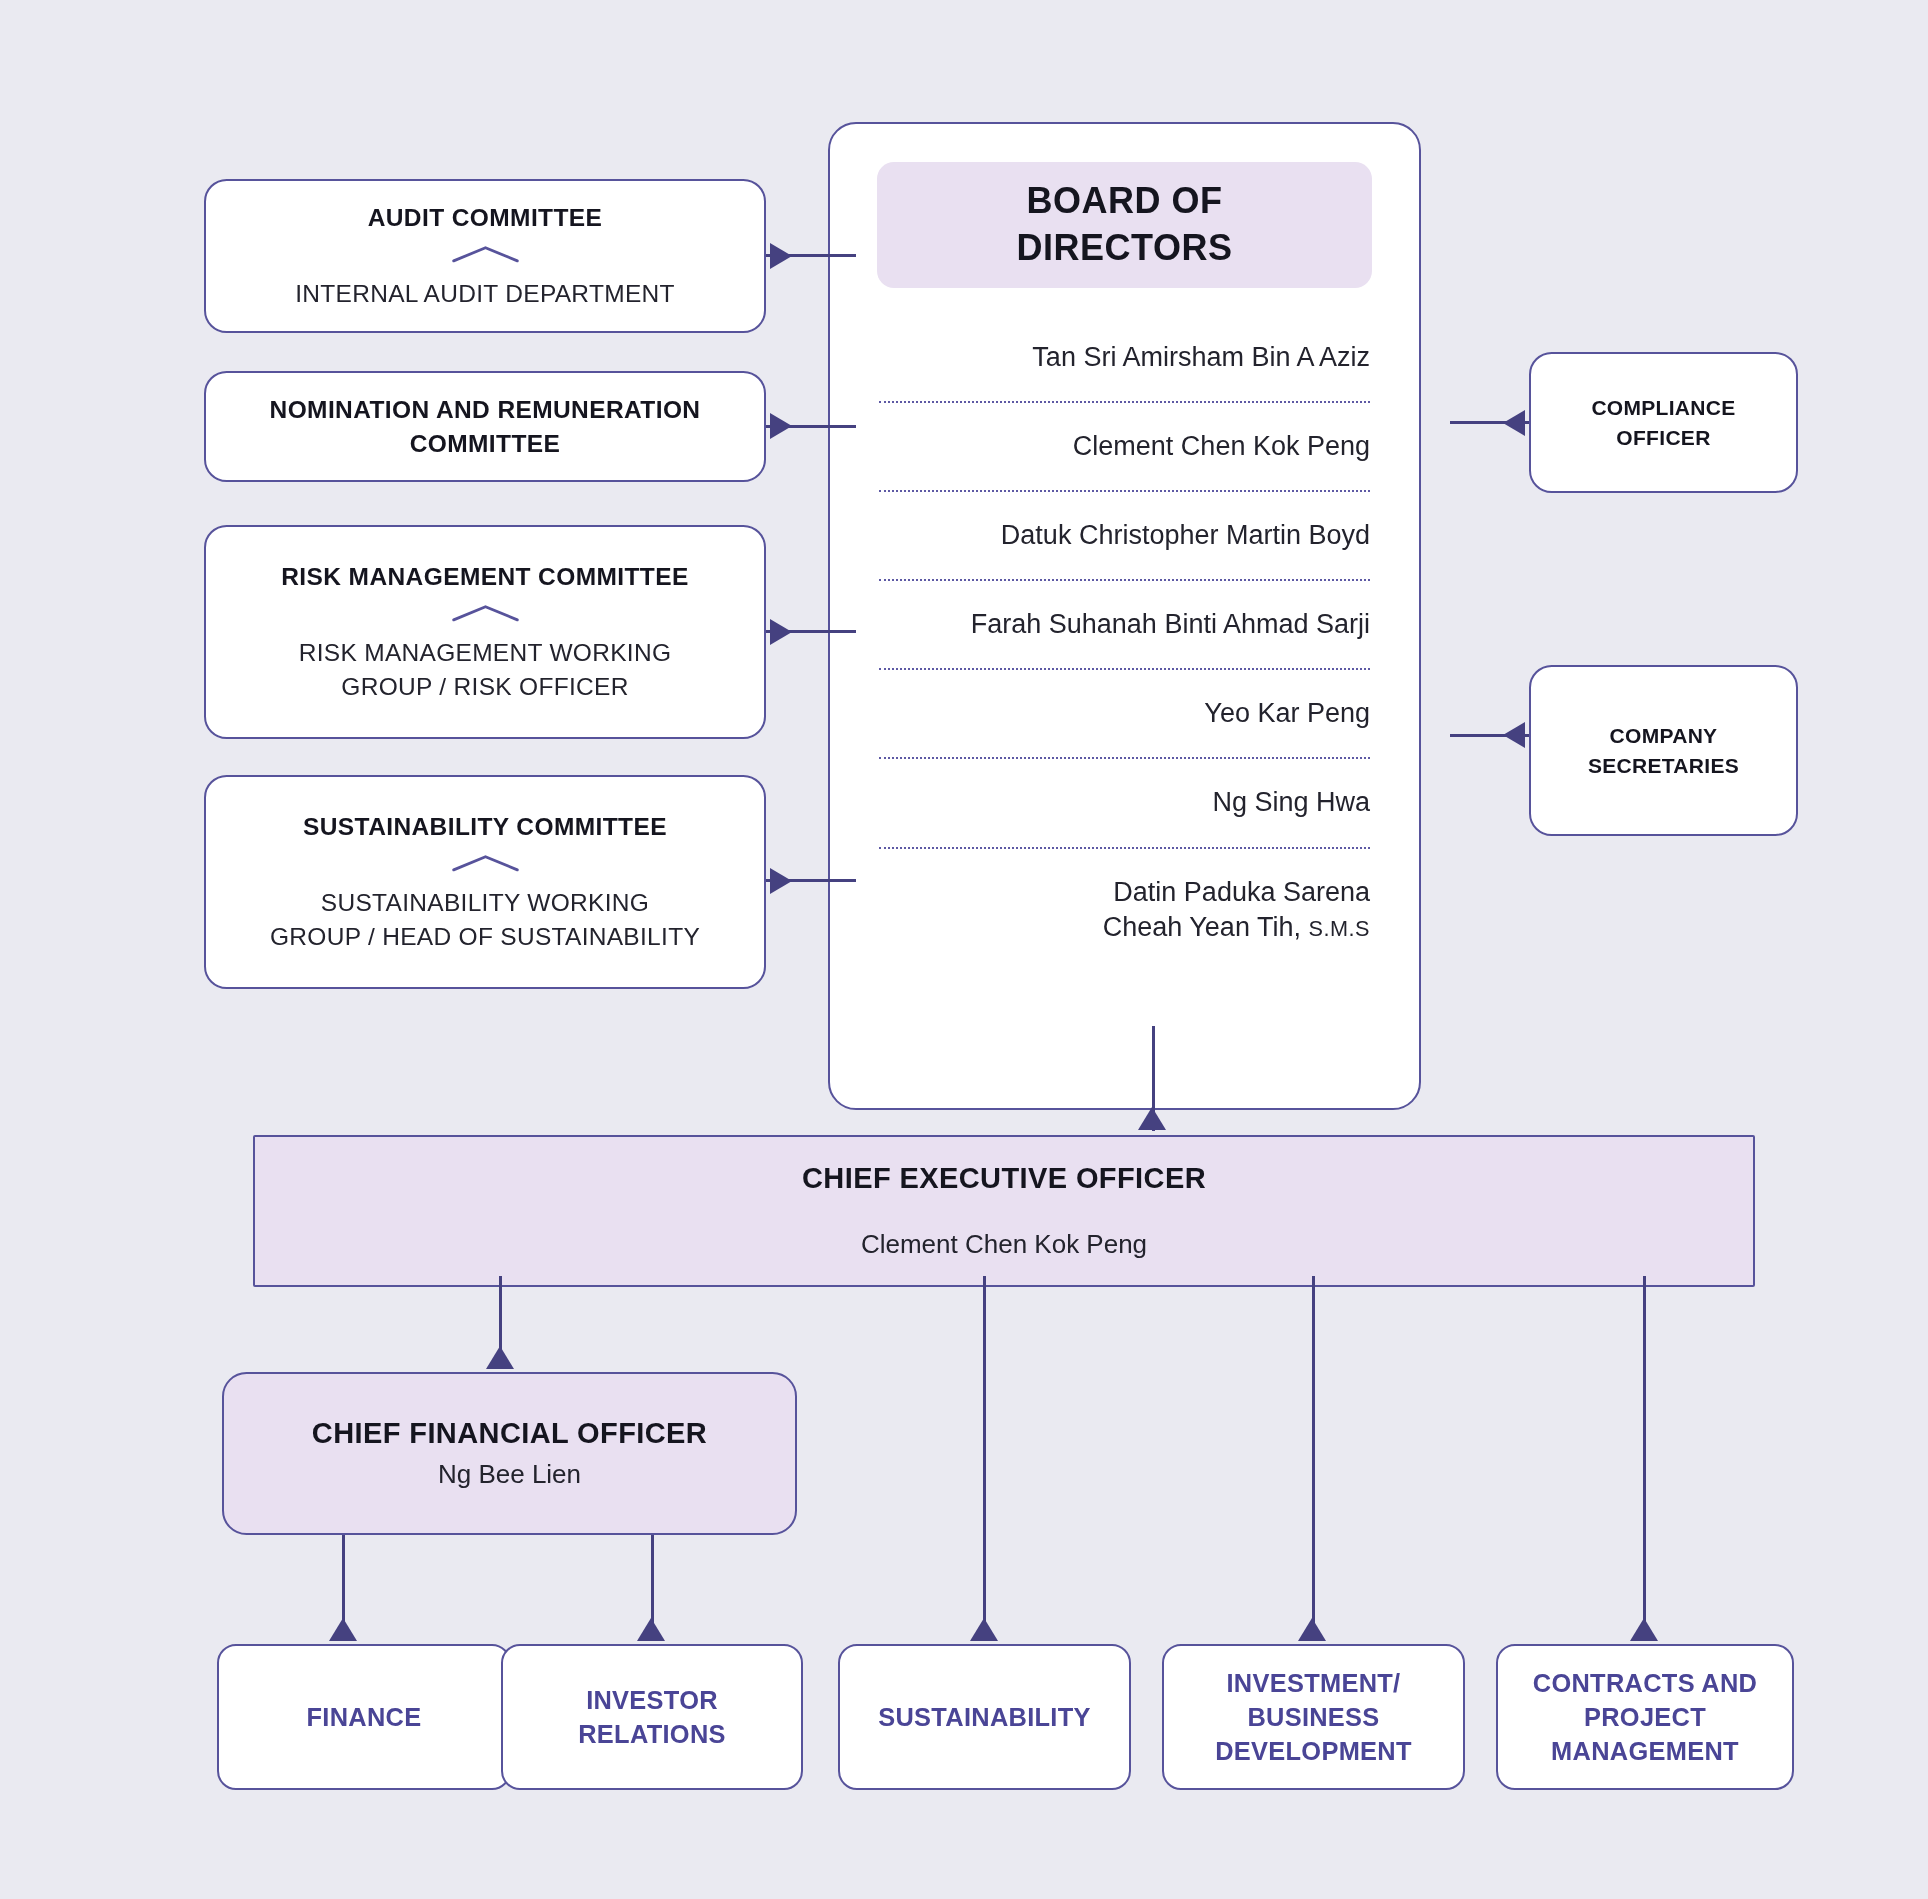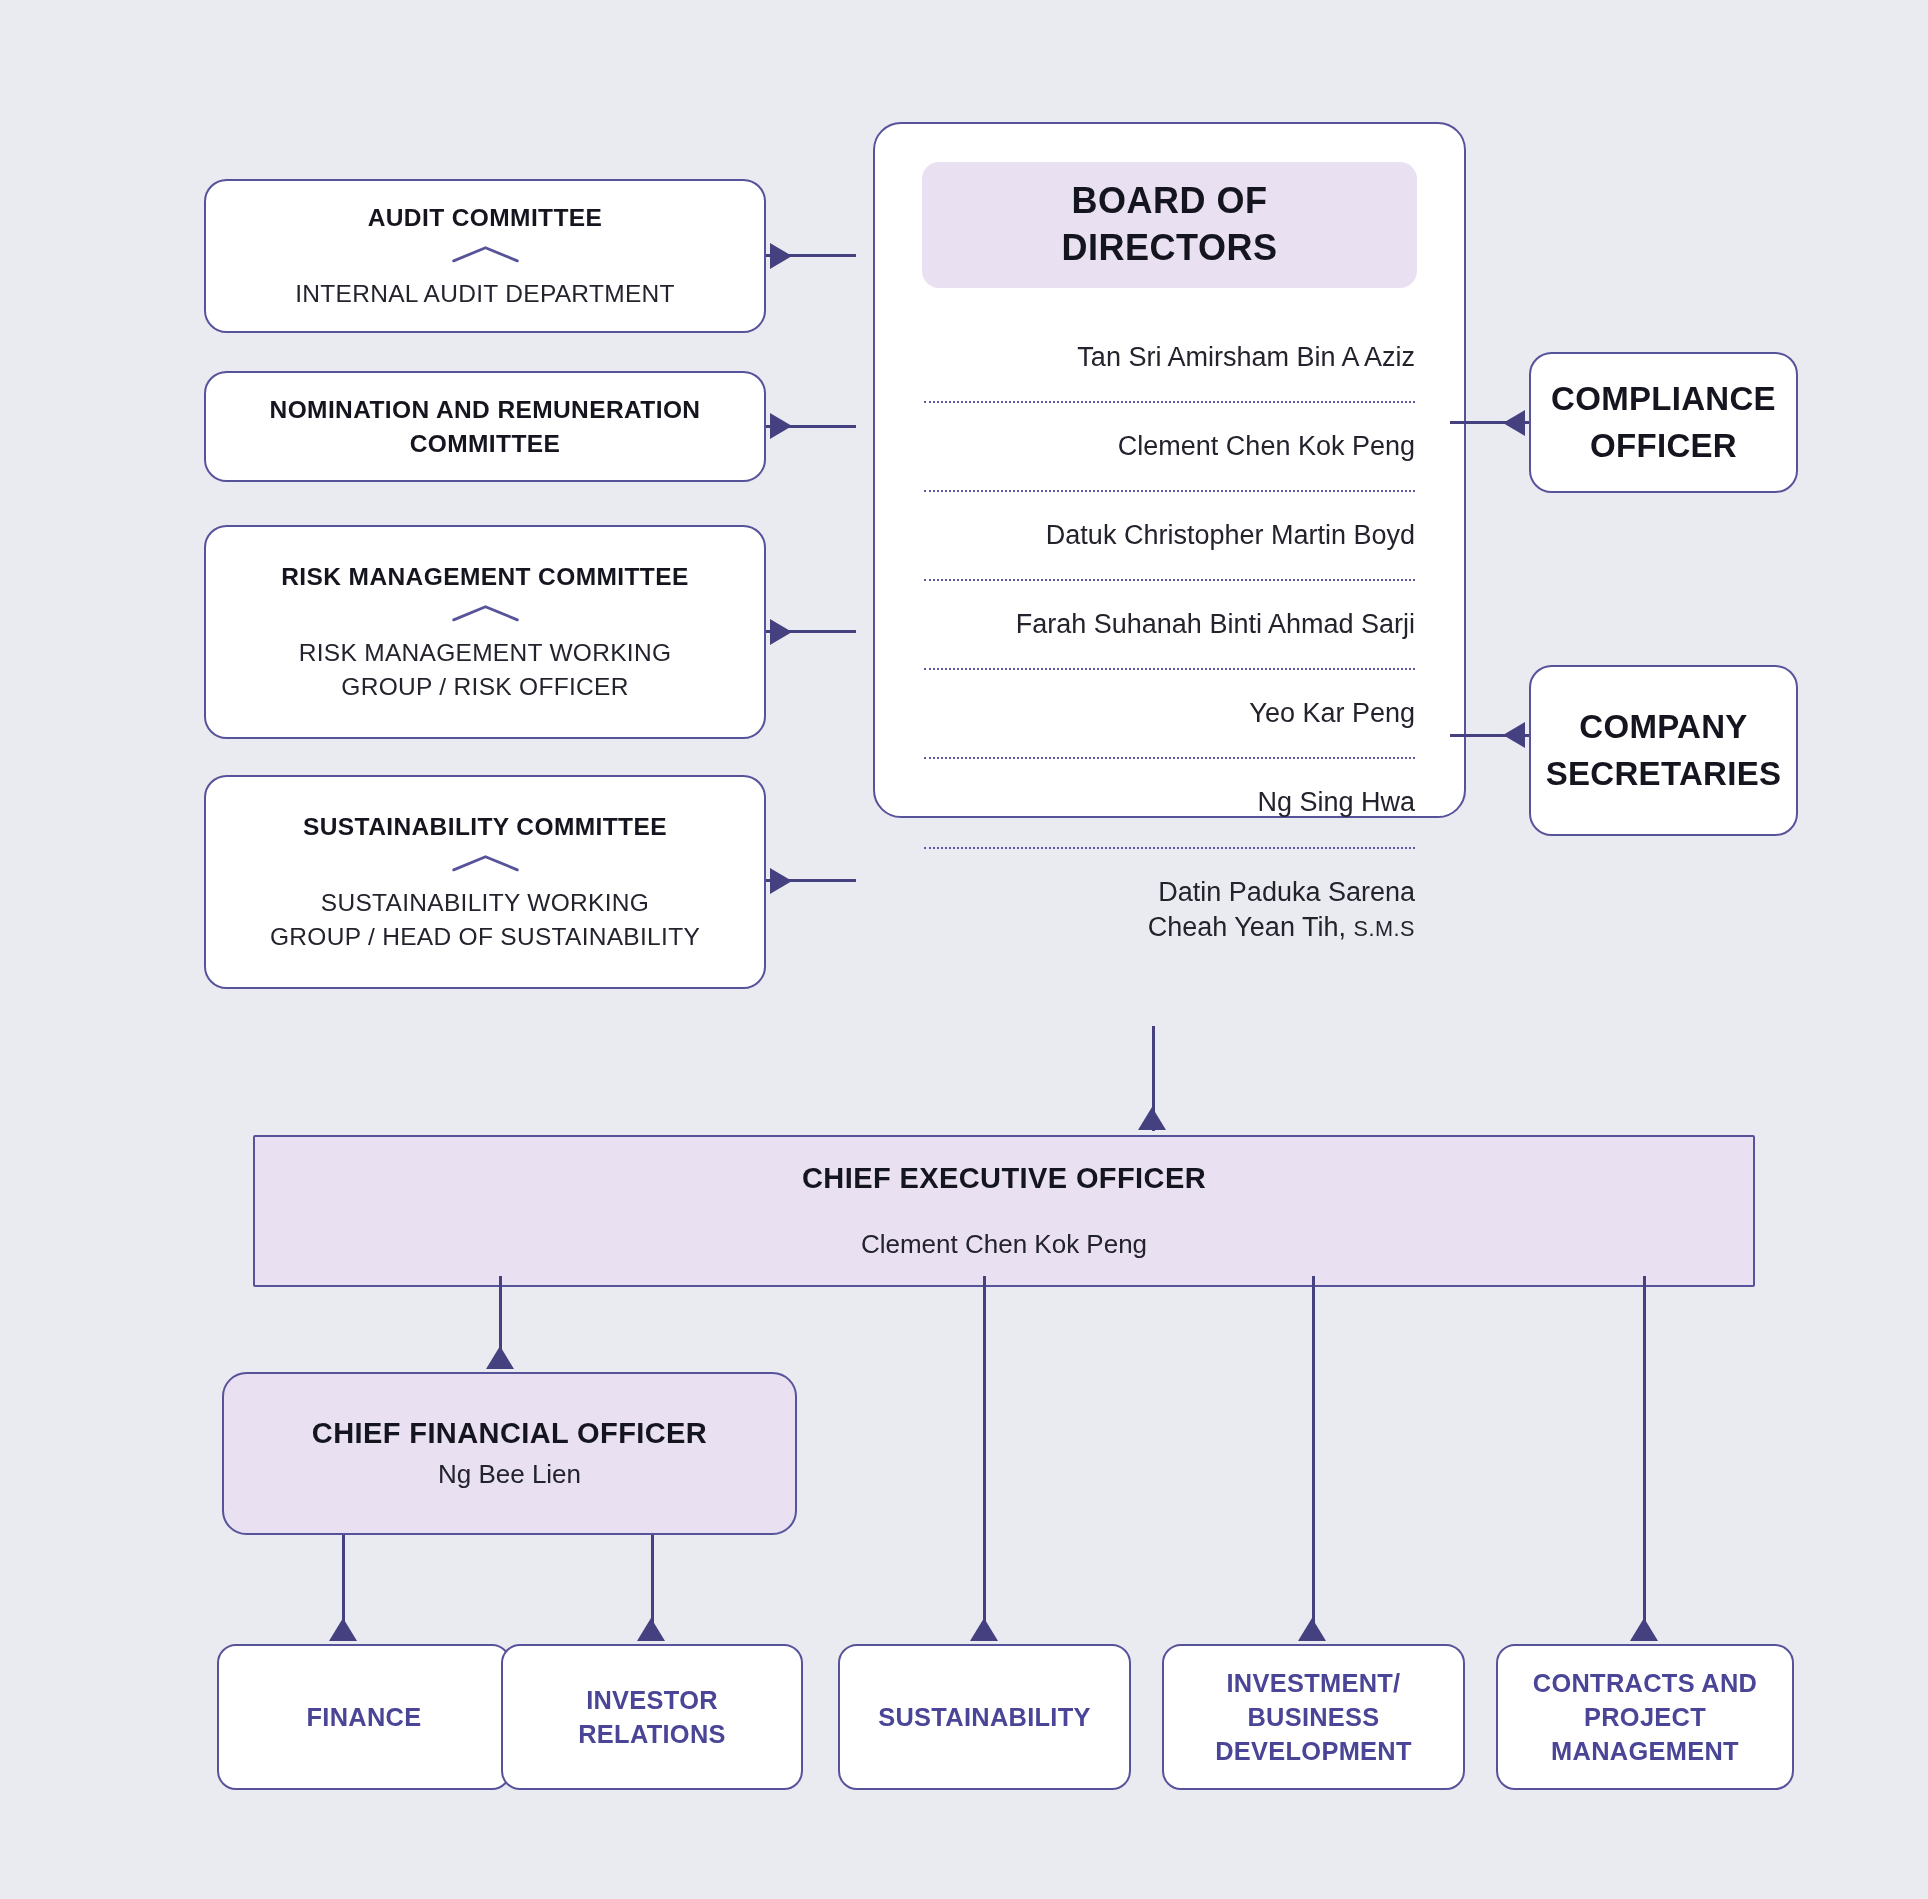--- a/index.html
+++ b/index.html
@@ -13,21 +13,21 @@
   .canvas { position:absolute; inset:0; }
 
   .box {
     position:absolute;
     background:#ffffff;
     border:2.8px solid #57539b;
   }
   .tint { background:#e9e0f1; }
 
   
-  .board { left:873px; top:122px; width:593px; height:696px; border-radius:28px; }
+  .board { left:828px; top:122px; width:593px; height:988px; border-radius:28px; }
   .board-header {
     margin:38px auto 0; width:495px; min-height:126px;
     background:#e9e0f1; border-radius:17px;
     display:flex; align-items:center; justify-content:center;
     font-weight:bold; font-size:36px; line-height:1.3; letter-spacing:0.5px;
     color:#15151f; text-align:center; white-space:pre-line;
   }
   .directors { padding:26px 49px 0; }
   .director {
     text-align:right; font-size:27px; color:#23232d;
@@ -49,21 +49,21 @@
   .c1 { top:179px; height:154px; }
   .c2 { top:371px; height:111px; }
   .c3 { top:525px; height:214px; }
   .c4 { top:775px; height:214px; }
 
   
   .officer {
     position:absolute; left:1529px; width:269px;
     background:#fff; border:2.8px solid #57539b; border-radius:22.6px;
     display:flex; align-items:center; justify-content:center; text-align:center;
-    font-weight:bold; font-size:33px; color:#15151f;
+    font-weight:bold; font-size:21px; color:#15151f;
     white-space:pre-line; line-height:1.4; letter-spacing:0.3px;
   }
   .o1 { top:352px; height:141px; }
   .o2 { top:665px; height:171px; }
 
   
   .exec {
     display:flex; flex-direction:column; align-items:center; justify-content:center;
     text-align:center;
   }

